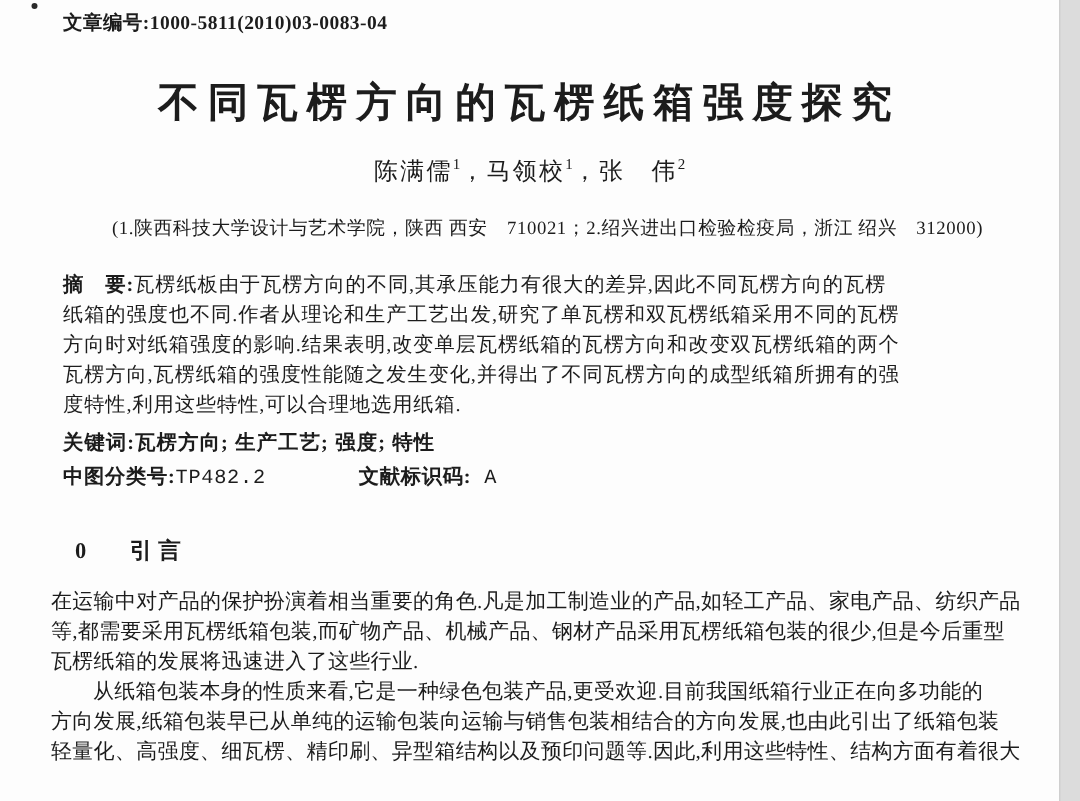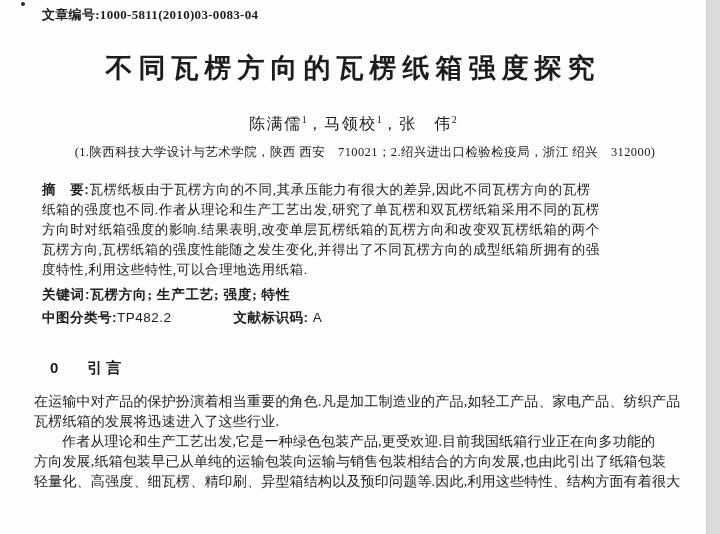--- a/index.html
+++ b/index.html
@@ -5,21 +5,21 @@
   html, body { margin: 0; padding: 0; background: #ffffff; }
   #page {
     position: relative;
     width: 720px;
     height: 534px;
     background: #fdfdfd;
     overflow: hidden;
     color: #1c1c1c;
     font-family: "Liberation Serif", "DejaVu Serif", serif;
   }
-  .hei { font-family: Liberation Sans, sans-serif; font-weight: bold; }
+  .hei { font-family: Liberation Serif, serif; font-weight: bold; }
 
   #ink-speck {
     position: absolute; left: 21px; top: 2px;
     width: 4px; height: 4px; border-radius: 50%;
     background: #2a2a2a;
   }
   #article-number {
     position: absolute; left: 42px; top: 6px;
     font-size: 13px; letter-spacing: 0.3px; white-space: nowrap;
   }
@@ -27,21 +27,21 @@
 
   #paper-title {
     position: absolute; left: 0; top: 50px; width: 706px;
     text-align: center;
     font-size: 27px; font-weight: bold; letter-spacing: 6px;
     font-family: "Liberation Sans", "DejaVu Sans", sans-serif;
     white-space: nowrap;
   }
 
   #authors-line {
-    position: absolute; left: 0; top: 114px; width: 706px;
+    position: absolute; left: 0; top: 104px; width: 706px;
     text-align: center; font-size: 16px; letter-spacing: 1.5px;
     white-space: nowrap;
   }
   #authors-line sup { font-size: 10px; letter-spacing: 0; }
 
   #affiliation-line {
     position: absolute; left: 0; top: 144px; width: 706px;
     text-align: center; font-size: 12.5px; letter-spacing: 0.4px;
     white-space: nowrap;
     margin-left: 12px;
@@ -57,21 +57,21 @@
   #keywords-line {
     position: absolute; left: 42px; top: 285px;
     font-size: 13.5px; height: 20px; line-height: 20px; white-space: nowrap;
     letter-spacing: 0.8px; font-weight: bold;
   }
   #classification-line {
     position: absolute; left: 42px; top: 308px;
     font-size: 13.5px; height: 20px; line-height: 20px; white-space: nowrap;
     letter-spacing: 0.5px;
   }
-  #classification-line .val { font-family: Liberation Sans, sans-serif; font-weight: normal; }
+  #classification-line .val { font-family: Liberation Mono, monospace; font-weight: normal; }
   #doc-code-label { margin-left: 62px; }
 
   #section-heading {
     position: absolute; left: 50px; top: 358px;
     font-size: 15px; height: 20px; line-height: 20px; white-space: nowrap;
   }
   #section-title-text { margin-left: 29px; letter-spacing: 4px; }
 
   #body-text {
     position: absolute; left: 34px; top: 392px; width: 672px;
@@ -121,21 +121,22 @@
   <div id="classification-line">
     <span class="hei">中图分类号:</span><span class="val">TP482.2</span><span class="hei" id="doc-code-label">文献标识码:</span><span class="val"> A</span>
   </div>
 
   <div id="section-heading" class="hei">
     <span>0</span><span id="section-title-text">引言</span>
   </div>
 
   <div id="body-text">
     <div class="body-line">在运输中对产品的保护扮演着相当重要的角色.凡是加工制造业的产品,如轻工产品、家电产品、纺织产品</div>
+    <div class="body-line">等,都需要采用瓦楞纸箱包装,而矿物产品、机械产品、钢材产品采用瓦楞纸箱包装的很少,但是今后重型</div>
     <div class="body-line">瓦楞纸箱的发展将迅速进入了这些行业.</div>
-    <div class="body-line indent">作者从理论和生产工艺出发,它是一种绿色包装产品,更受欢迎.目前我国纸箱行业正在向多功能的</div>
+    <div class="body-line indent">从纸箱包装本身的性质来看,它是一种绿色包装产品,更受欢迎.目前我国纸箱行业正在向多功能的</div>
     <div class="body-line">方向发展,纸箱包装早已从单纯的运输包装向运输与销售包装相结合的方向发展,也由此引出了纸箱包装</div>
     <div class="body-line">轻量化、高强度、细瓦楞、精印刷、异型箱结构以及预印问题等.因此,利用这些特性、结构方面有着很大</div>
   </div>
 
   <div id="scan-edge-strip"></div>
 
 </div>
 
 </body></html>

